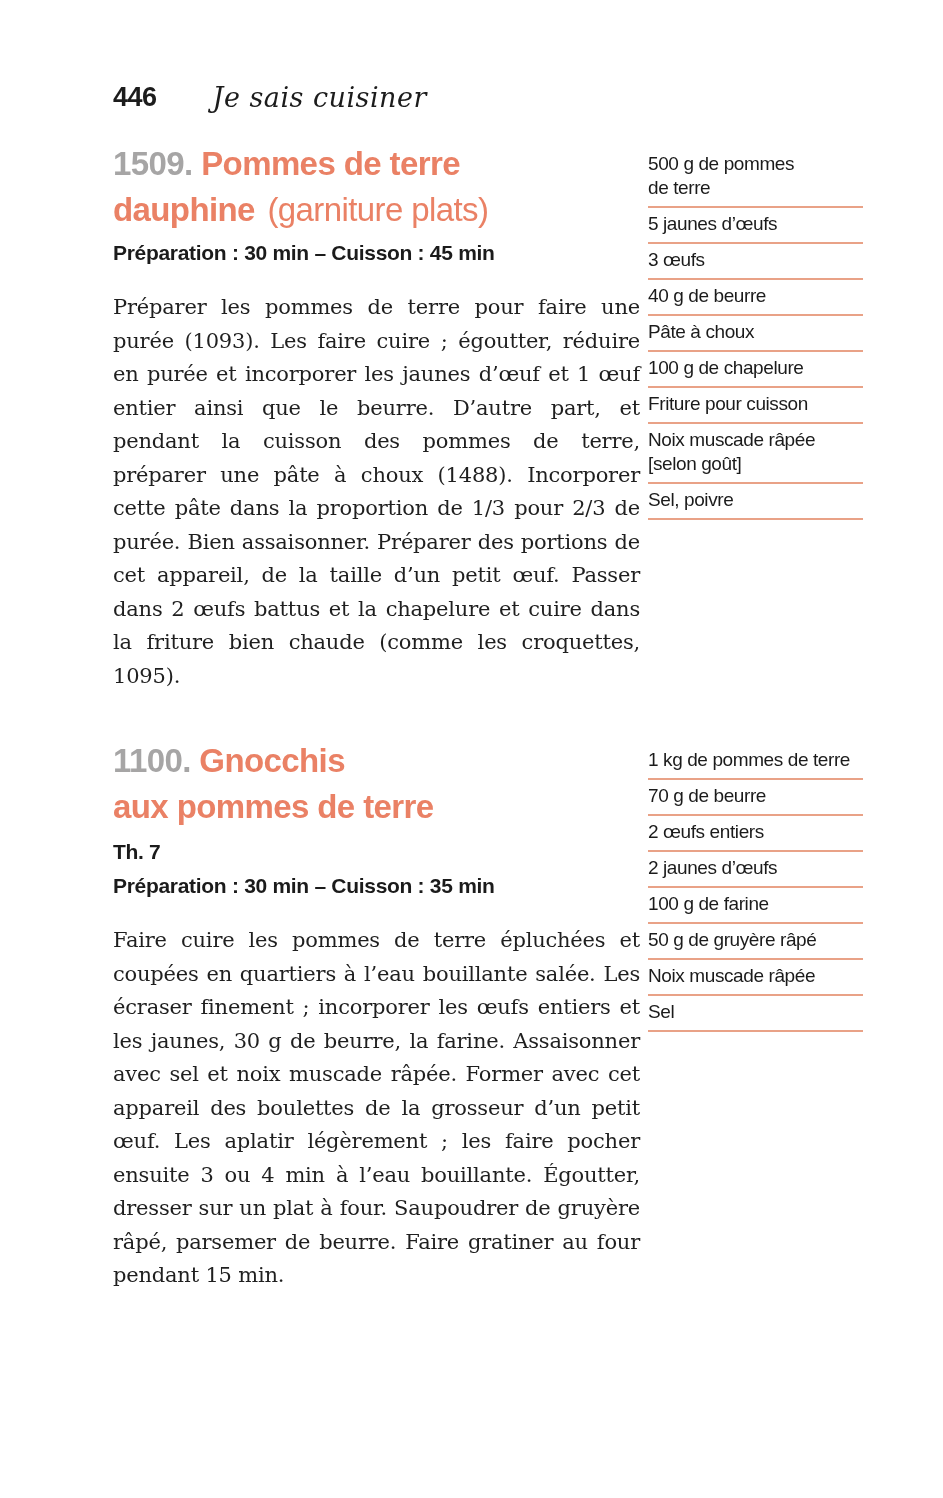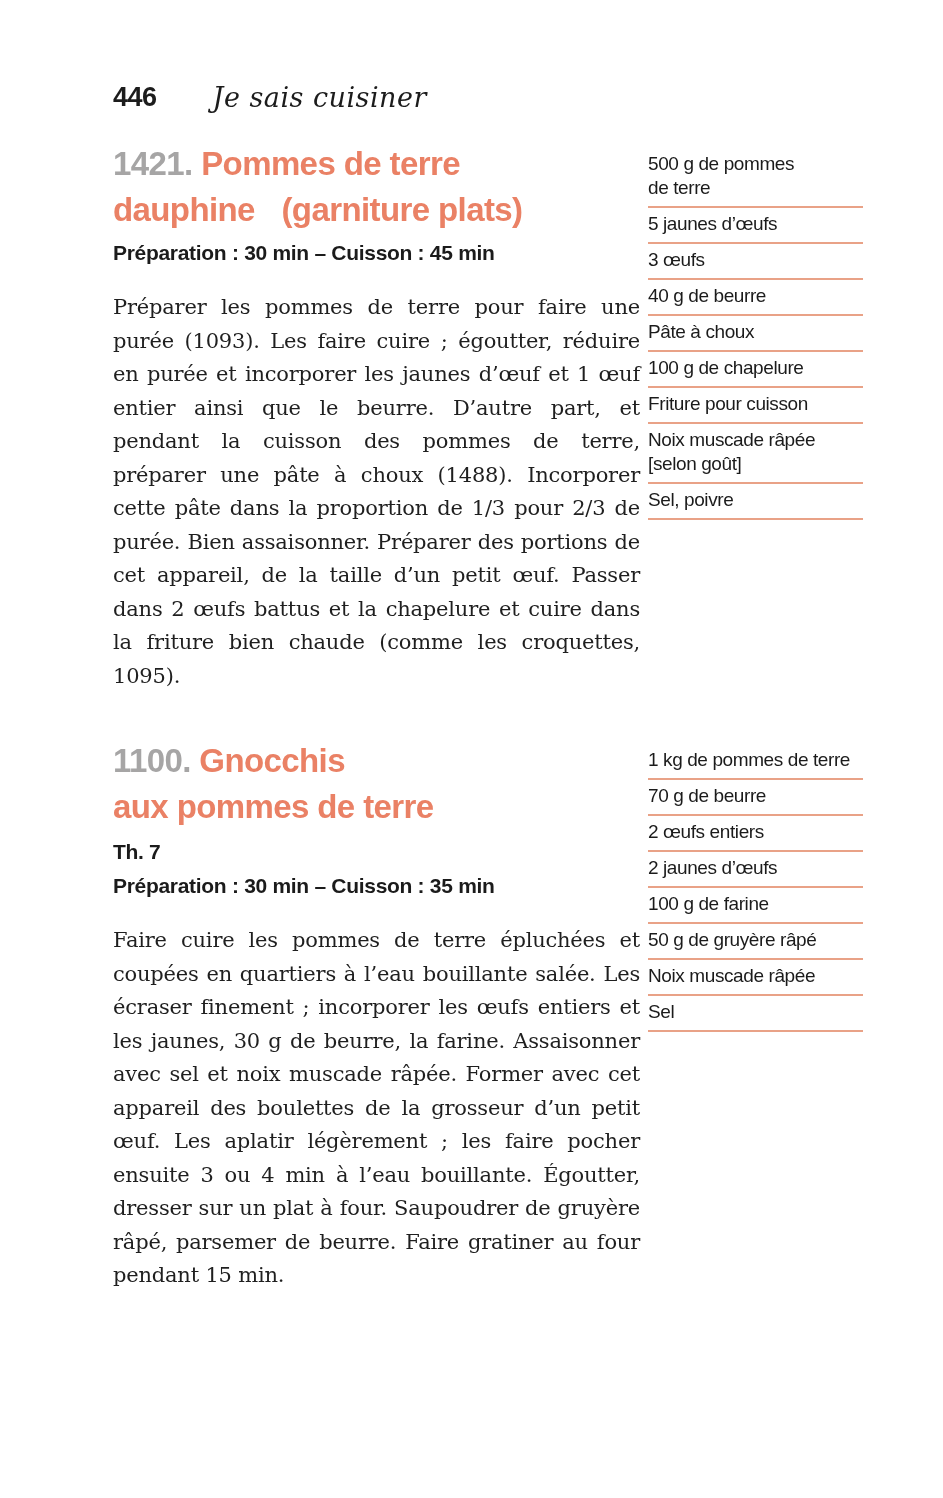--- a/index.html
+++ b/index.html
@@ -50,21 +50,21 @@
   .recipe-title {
     margin: 0;
     font-size: 33px;
     line-height: 46px;
     font-weight: bold;
     letter-spacing: -0.6px;
     color: var(--accent);
   }
   .recipe-title .num { color: var(--numgray); }
   .recipe-title .t   { white-space: pre-line; }
-  .recipe-title .suffix { font-weight: bold; margin-left: 18px; }
+  .recipe-title .suffix { font-weight: normal; margin-left: 4px; }
 
   .meta-line, .th-line {
     margin: 0;
     font-weight: bold;
     font-size: 21px;
     line-height: 28px;
     letter-spacing: -0.3px;
     color: #1b1b1b;
   }
   .th-line   { margin-top: 8px; }
@@ -101,21 +101,21 @@
 
 <div class="page" style="--accent: #ea8165; --rule: #e9a287; --numgray: #a6a5a5; --ink: #1f1f1f;">
 
   <header class="running-header">
     <span class="page-number">446</span>
     <span class="book-title">Je sais cuisiner</span>
   </header>
 
   <section class="main-col" id="r1-main">
     <h2 class="recipe-title">
-      <span class="num">1421.</span>
+      <span class="num">1509.</span>
       <span class="t">Pommes de terre
 dauphine</span>
       <span class="suffix">(garniture plats)</span>
     </h2>
     <p class="meta-line">Préparation : 30 min – Cuisson : 45 min</p>
     <p class="instructions">Préparer les pommes de terre pour faire une purée (1093). Les faire cuire ; égoutter, réduire en purée et incorporer les jaunes d’œuf et 1 œuf entier ainsi que le beurre. D’autre part, et pendant la cuisson des pommes de terre, préparer une pâte à choux (1488). Incorporer cette pâte dans la proportion de 1/3 pour 2/3 de purée. Bien assaisonner. Préparer des portions de cet appareil, de la taille d’un petit œuf. Passer dans 2 œufs battus et la chapelure et cuire dans la friture bien chaude (comme les croquettes, 1095).</p>
   </section>
 
   <aside class="ing-col" id="r1-ing">
     <ul class="ingredients">

